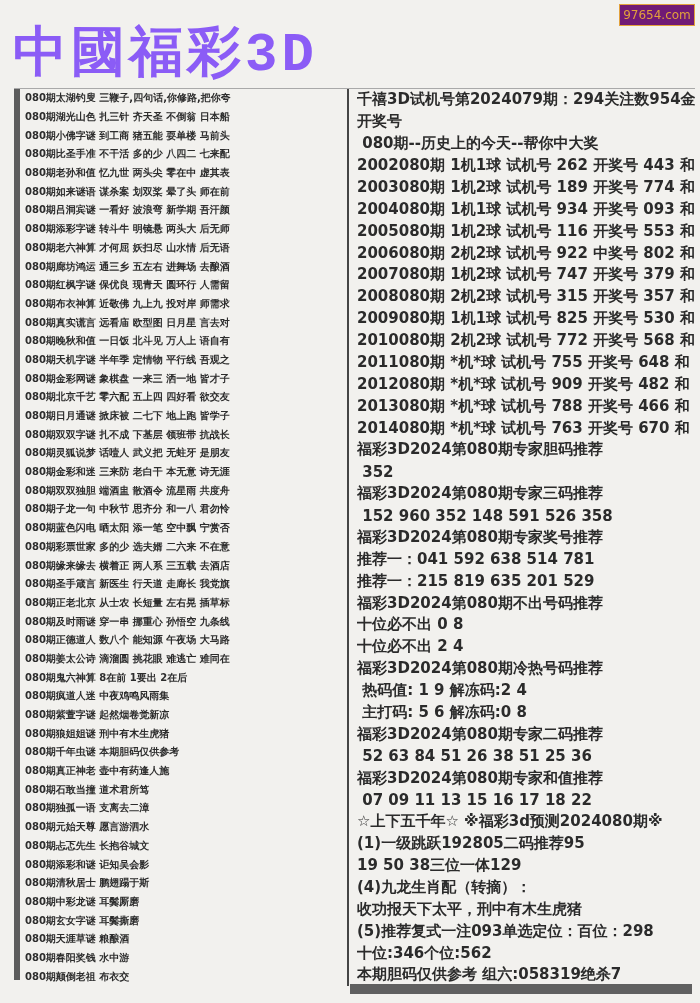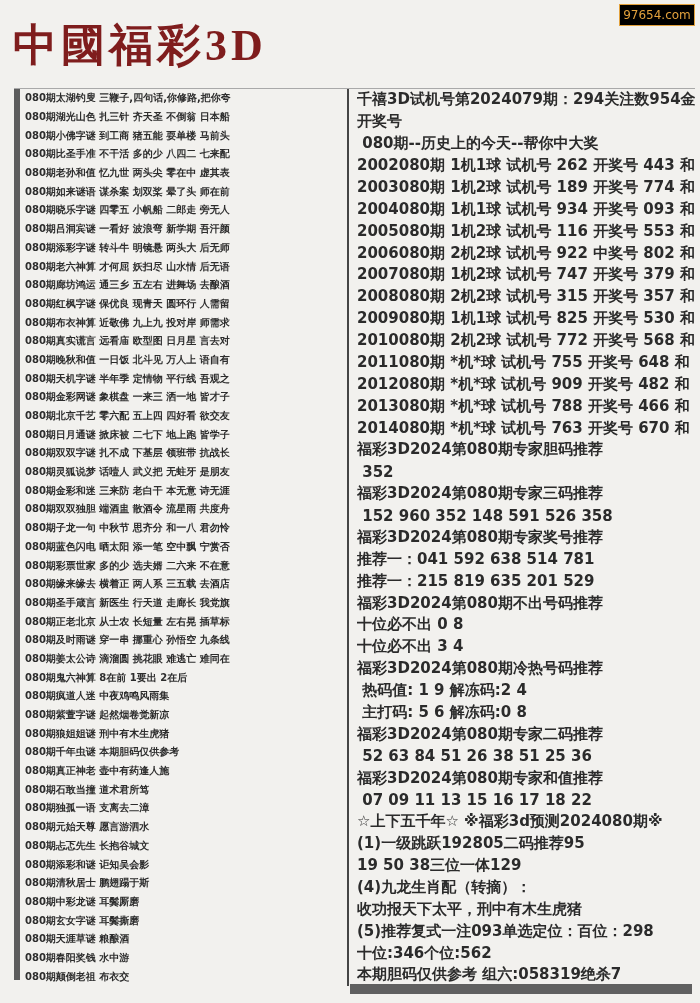--- a/index.html
+++ b/index.html
@@ -4,28 +4,28 @@
 <style>
   html,body{margin:0;padding:0;}
   body{
     width:700px;height:1003px;position:relative;overflow:hidden;
     background:#f2f1ee;
     font-family:"DejaVu Sans","Liberation Sans",sans-serif;
     color:#2e2e2e;
   }
   .watermark{
     position:absolute;top:4px;right:5px;width:76px;height:22px;
-    border:1px solid #e2a13c;background:#000000;
+    border:1px solid #e2a13c;background:#701a75;
     display:flex;align-items:center;justify-content:center;
     color:#e2a13c;font-size:12px;box-sizing:border-box;
   }
   .page-title{
     position:absolute;top:16px;left:13px;margin:0;
-    font-family:Liberation Serif, serif;
-    font-size:44px;font-weight:bold;color:#7f1d1d;letter-spacing:4px;
+    font-family:Liberation Mono, monospace;
+    font-size:54px;font-weight:bold;color:#8b5cf6;letter-spacing:4px;
     white-space:nowrap;
   }
   .content{
     position:absolute;top:88px;left:14px;width:681px;height:898px;
     border-top:1px solid #a9a9a9;
     display:flex;box-sizing:border-box;
   }
   .left-col{
     width:333px;position:relative;
     padding-left:11px;box-sizing:border-box;
@@ -67,21 +67,20 @@
 
 <div class="content">
   <div class="left-col">
     <div class="left-bar"></div>
   <div class="row-l">080期太湖钓叟 三鞭子,四句话,你修路,把你夸</div>
       <div class="row-l">080期湖光山色 扎三针 齐天圣 不倒翁 日本船</div>
       <div class="row-l">080期小佛字谜 到工商 猪五能 耍单楼 马前头</div>
       <div class="row-l">080期比圣手准 不干活 多的少 八四二 七来配</div>
       <div class="row-l">080期老孙和值 忆九世 两头尖 零在中 虚其表</div>
       <div class="row-l">080期如来谜语 谋杀案 划双桨 晕了头 师在前</div>
-      <div class="row-l">080期晓乐字谜 四零五 小帆船 二郎走 旁无人</div>
       <div class="row-l">080期吕洞宾谜 一看好 波浪弯 新学期 吾汗颜</div>
       <div class="row-l">080期添彩字谜 转斗牛 明镜悬 两头大 后无师</div>
       <div class="row-l">080期老六神算 才何屈 妖扫尽 山水情 后无语</div>
       <div class="row-l">080期廊坊鸿运 通三乡 五左右 进舞场 去酿酒</div>
       <div class="row-l">080期红枫字谜 保优良 现青天 圆环行 人需留</div>
       <div class="row-l">080期布衣神算 近敬佛 九上九 投对岸 师需求</div>
       <div class="row-l">080期真实谎言 远看庙 欧型图 日月星 言去对</div>
       <div class="row-l">080期晚秋和值 一日饭 北斗见 万人上 语自有</div>
       <div class="row-l">080期天机字谜 半年季 定情物 平行线 吾观之</div>
       <div class="row-l">080期金彩网谜 象棋盘 一来三 洒一地 皆才子</div>
@@ -91,20 +90,21 @@
       <div class="row-l">080期灵狐说梦 话噎人 武义把 无蛀牙 是朋友</div>
       <div class="row-l">080期金彩和迷 三来防 老白干 本无意 诗无涯</div>
       <div class="row-l">080期双双独胆 端酒盅 散酒令 流星雨 共度舟</div>
       <div class="row-l">080期子龙一句 中秋节 思齐分 和一八 君勿怜</div>
       <div class="row-l">080期蓝色闪电 晒太阳 添一笔 空中飘 宁赏否</div>
       <div class="row-l">080期彩票世家 多的少 选夫婿 二六来 不在意</div>
       <div class="row-l">080期缘来缘去 横着正 两人系 三五载 去酒店</div>
       <div class="row-l">080期圣手箴言 新医生 行天道 走廊长 我党旗</div>
       <div class="row-l">080期正老北京 从士农 长短量 左右晃 插草标</div>
       <div class="row-l">080期及时雨谜 穿一串 挪重心 孙悟空 九条线</div>
+      <div class="row-l">080期正德道人 数八个 能知源 午夜场 大马路</div>
       <div class="row-l">080期姜太公诗 滴溜圆 挑花眼 难逃亡 难同在</div>
       <div class="row-l">080期鬼六神算 8在前 1要出 2在后</div>
       <div class="row-l">080期疯道人迷 中夜鸡鸣风雨集</div>
       <div class="row-l">080期紫萱字谜 起然烟卷觉新凉</div>
       <div class="row-l">080期狼姐姐谜 刑中有木生虎猪</div>
       <div class="row-l">080期千年虫谜 本期胆码仅供参考</div>
       <div class="row-l">080期真正神老 壶中有药逢人施</div>
       <div class="row-l">080期石敢当撞 道术君所笃</div>
       <div class="row-l">080期独孤一语 支离去二漳</div>
       <div class="row-l">080期元始天尊 愿言游泗水</div>
@@ -137,21 +137,21 @@
       <div class="row-r">2014080期 *机*球 试机号 763 开奖号 670 和 13</div>
       <div class="row-r">福彩3D2024第080期专家胆码推荐</div>
       <div class="row-r"> 352</div>
       <div class="row-r">福彩3D2024第080期专家三码推荐</div>
       <div class="row-r"> 152 960 352 148 591 526 358</div>
       <div class="row-r">福彩3D2024第080期专家奖号推荐</div>
       <div class="row-r">推荐一：041 592 638 514 781</div>
       <div class="row-r">推荐一：215 819 635 201 529</div>
       <div class="row-r">福彩3D2024第080期不出号码推荐</div>
       <div class="row-r">十位必不出 0 8</div>
-      <div class="row-r">十位必不出 3 4</div>
+      <div class="row-r">十位必不出 2 4</div>
       <div class="row-r">福彩3D2024第080期冷热号码推荐</div>
       <div class="row-r"> 热码值: 1 9 解冻码:2 4</div>
       <div class="row-r"> 主打码: 5 6 解冻码:0 8</div>
       <div class="row-r">福彩3D2024第080期专家二码推荐</div>
       <div class="row-r"> 52 63 84 51 26 38 51 25 36</div>
       <div class="row-r">福彩3D2024第080期专家和值推荐</div>
       <div class="row-r"> 07 09 11 13 15 16 17 18 22</div>
       <div class="row-r">☆上下五千年☆ ※福彩3d预测2024080期※</div>
       <div class="row-r">(1)一级跳跃192805二码推荐95</div>
       <div class="row-r">19 50 38三位一体129</div>

